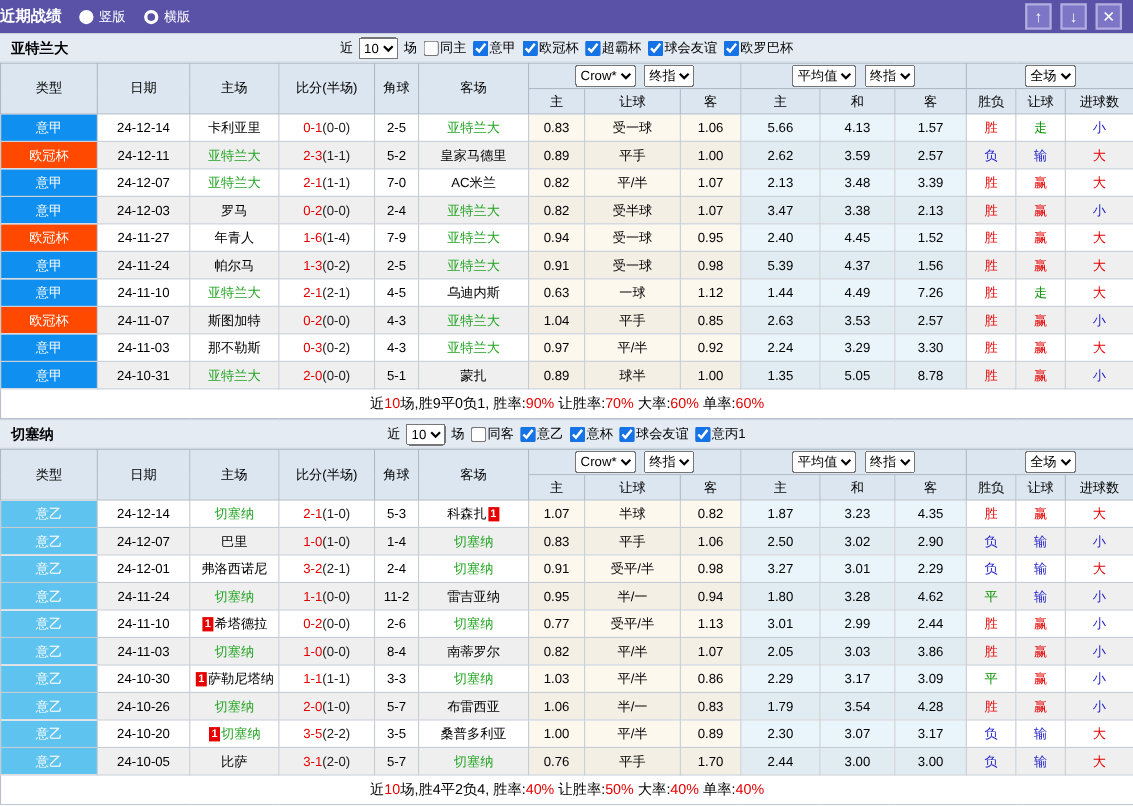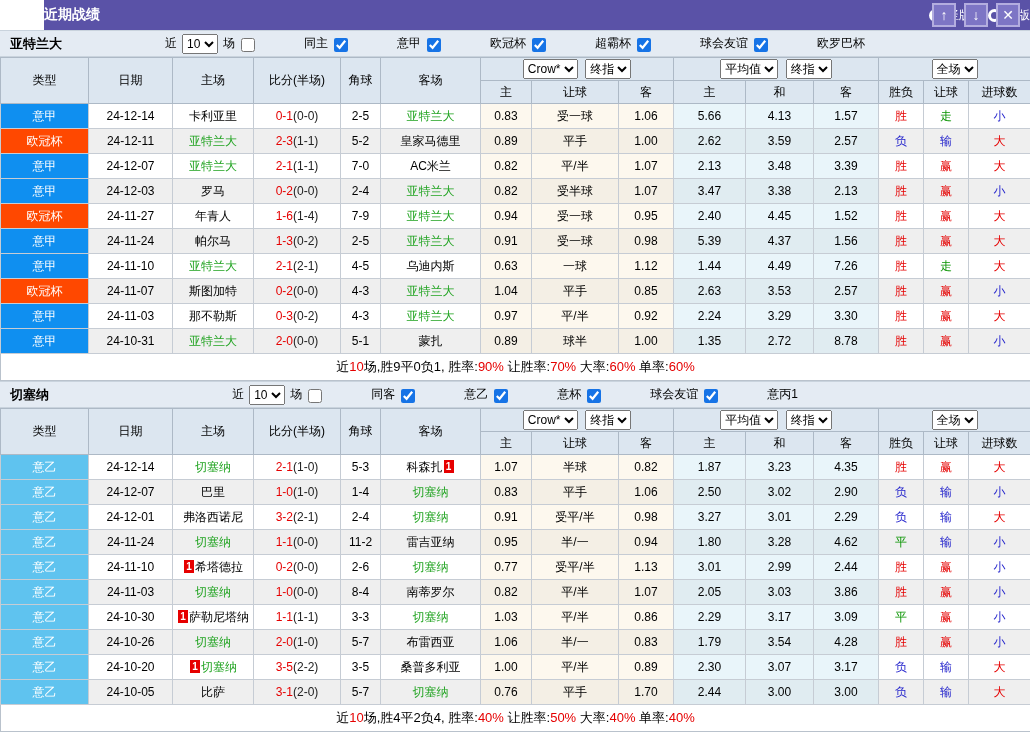--- a/index.html
+++ b/index.html
@@ -5,21 +5,21 @@
   * { box-sizing: border-box; }
   html,body { margin:0; padding:0; }
   body {
     width:1030px; background:#fff;
     font-family:"Liberation Sans","DejaVu Sans",sans-serif;
     font-size:12px; color:#000;
   }
   
   .titlebar {
     height:30px; background:#5a52a7; color:#fff;
-    display:flex; align-items:center; justify-content:space-between; position:relative;margin-left:44px;
+    display:flex; align-items:center; justify-content:flex-start; position:relative;
   }
   .title { font-weight:bold; font-size:14px; margin-right:16px; }
   .radio-group { display:flex; align-items:center; gap:17px; font-size:12px; }
   .radio-opt { display:flex; align-items:center; gap:5px; cursor:pointer; }
   .radio-dot { width:13px; height:13px; border-radius:50%; background:#fff; }
   .radio-ring { width:13px; height:13px; border-radius:50%; border:3px solid #fff; background:transparent; }
   .win-buttons { position:absolute; right:10px; top:3px; display:flex; gap:8px; }
   .win-btn {
     width:24px; height:24px; background:#7d75c5; border:2px solid #b3addf;
     color:#fff; font-weight:bold; font-size:14px; line-height:1;
@@ -27,21 +27,21 @@
     font-family:"Liberation Sans","DejaVu Sans",sans-serif;
   }
   
   .section-header {
     height:27px; background:#e4ebf3; border-top:1px solid #c9d3dd; border-bottom:1px solid #c9d3dd;
     display:flex; align-items:center; position:relative;
   }
   .team-name { position:absolute; left:10px; font-weight:bold; font-size:13px; }
   .filters { margin:0 auto; display:flex; align-items:center; gap:2px; }
   .filters select { font-size:12px; height:20px; margin:0 3px; }
-  .filter-label { display:flex; align-items:flex-end; cursor:pointer;gap:48px; }
+  .filter-label { display:flex; align-items:center; cursor:pointer; }
   .filter-label input { width:14px; height:14px; margin:0 1px 0 4px; accent-color:#1673e6; cursor:pointer; }
   
   table { border-collapse:collapse; table-layout:fixed; width:1030px; font-size:12px; }
   th,td { border:1px solid #c6ccd4; text-align:center; padding:0; overflow:hidden; white-space:nowrap; }
   thead th { background:#dce6f0; font-weight:normal; height:23px; border-color:#adb9c6; }
   thead select { font-size:12px; height:20px; margin:0 2px; max-width:96%; }
   tbody td { height:25px; }
   tbody tr:nth-child(odd)  td { background:#fff; }
   tbody tr:nth-child(even) td { background:#efefef; }
   tbody tr:nth-child(odd)  td.cream { background:#fdf8ee; }
@@ -331,21 +331,21 @@
           <td class="league" style="background: rgb(15, 143, 240);">意甲</td>
           <td>24-10-31</td>
           <td><span class="team-green">亚特兰大</span></td>
           <td><span class="score-ft">2-0</span><span class="score-ht">(0-0)</span></td>
           <td>5-1</td>
           <td><span>蒙扎</span></td>
           <td class="cream">0.89</td>
           <td class="cream">球半</td>
           <td class="cream">1.00</td>
           <td class="blu">1.35</td>
-          <td class="blu">2.72</td>
+          <td class="blu">5.05</td>
           <td class="blu">8.78</td>
           <td class="red">胜</td>
           <td class="red">赢</td>
           <td class="blue">小</td>
         </tr>
       </tbody>
     <tfoot>
       <tr>
           <td colspan="15"><span>近</span><span class="hl">10</span><span>场,胜9平0负1, 胜率:</span><span class="hl">90%</span><span> 让胜率:</span><span class="hl">70%</span><span> 大率:</span><span class="hl">60%</span><span> 单率:</span><span class="hl">60%</span></td>
         </tr>

